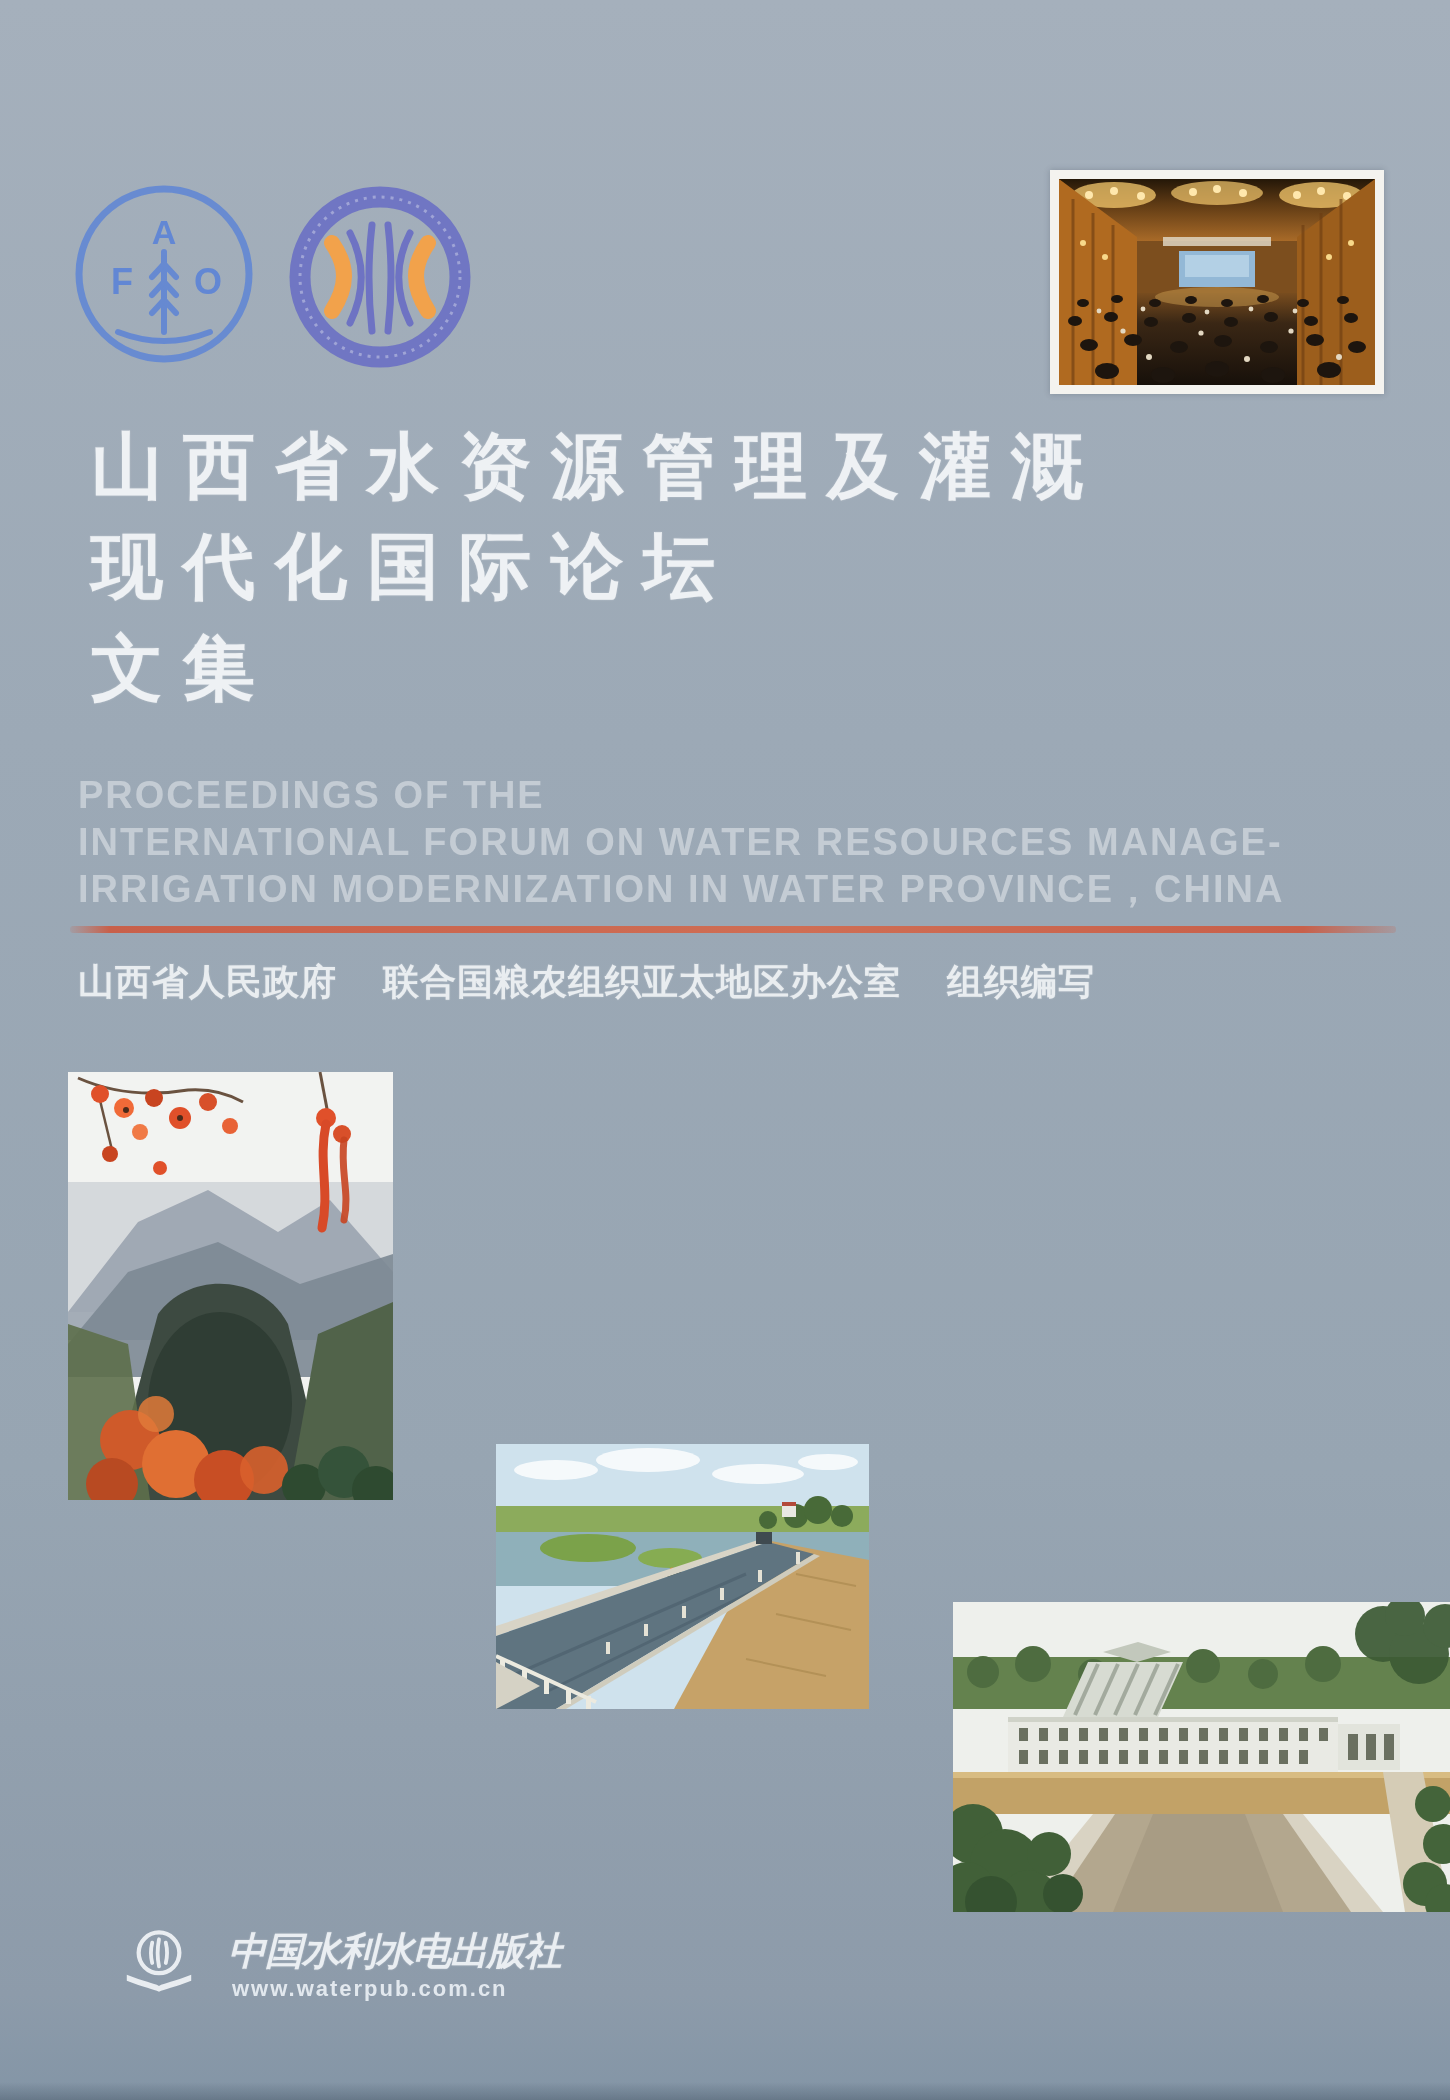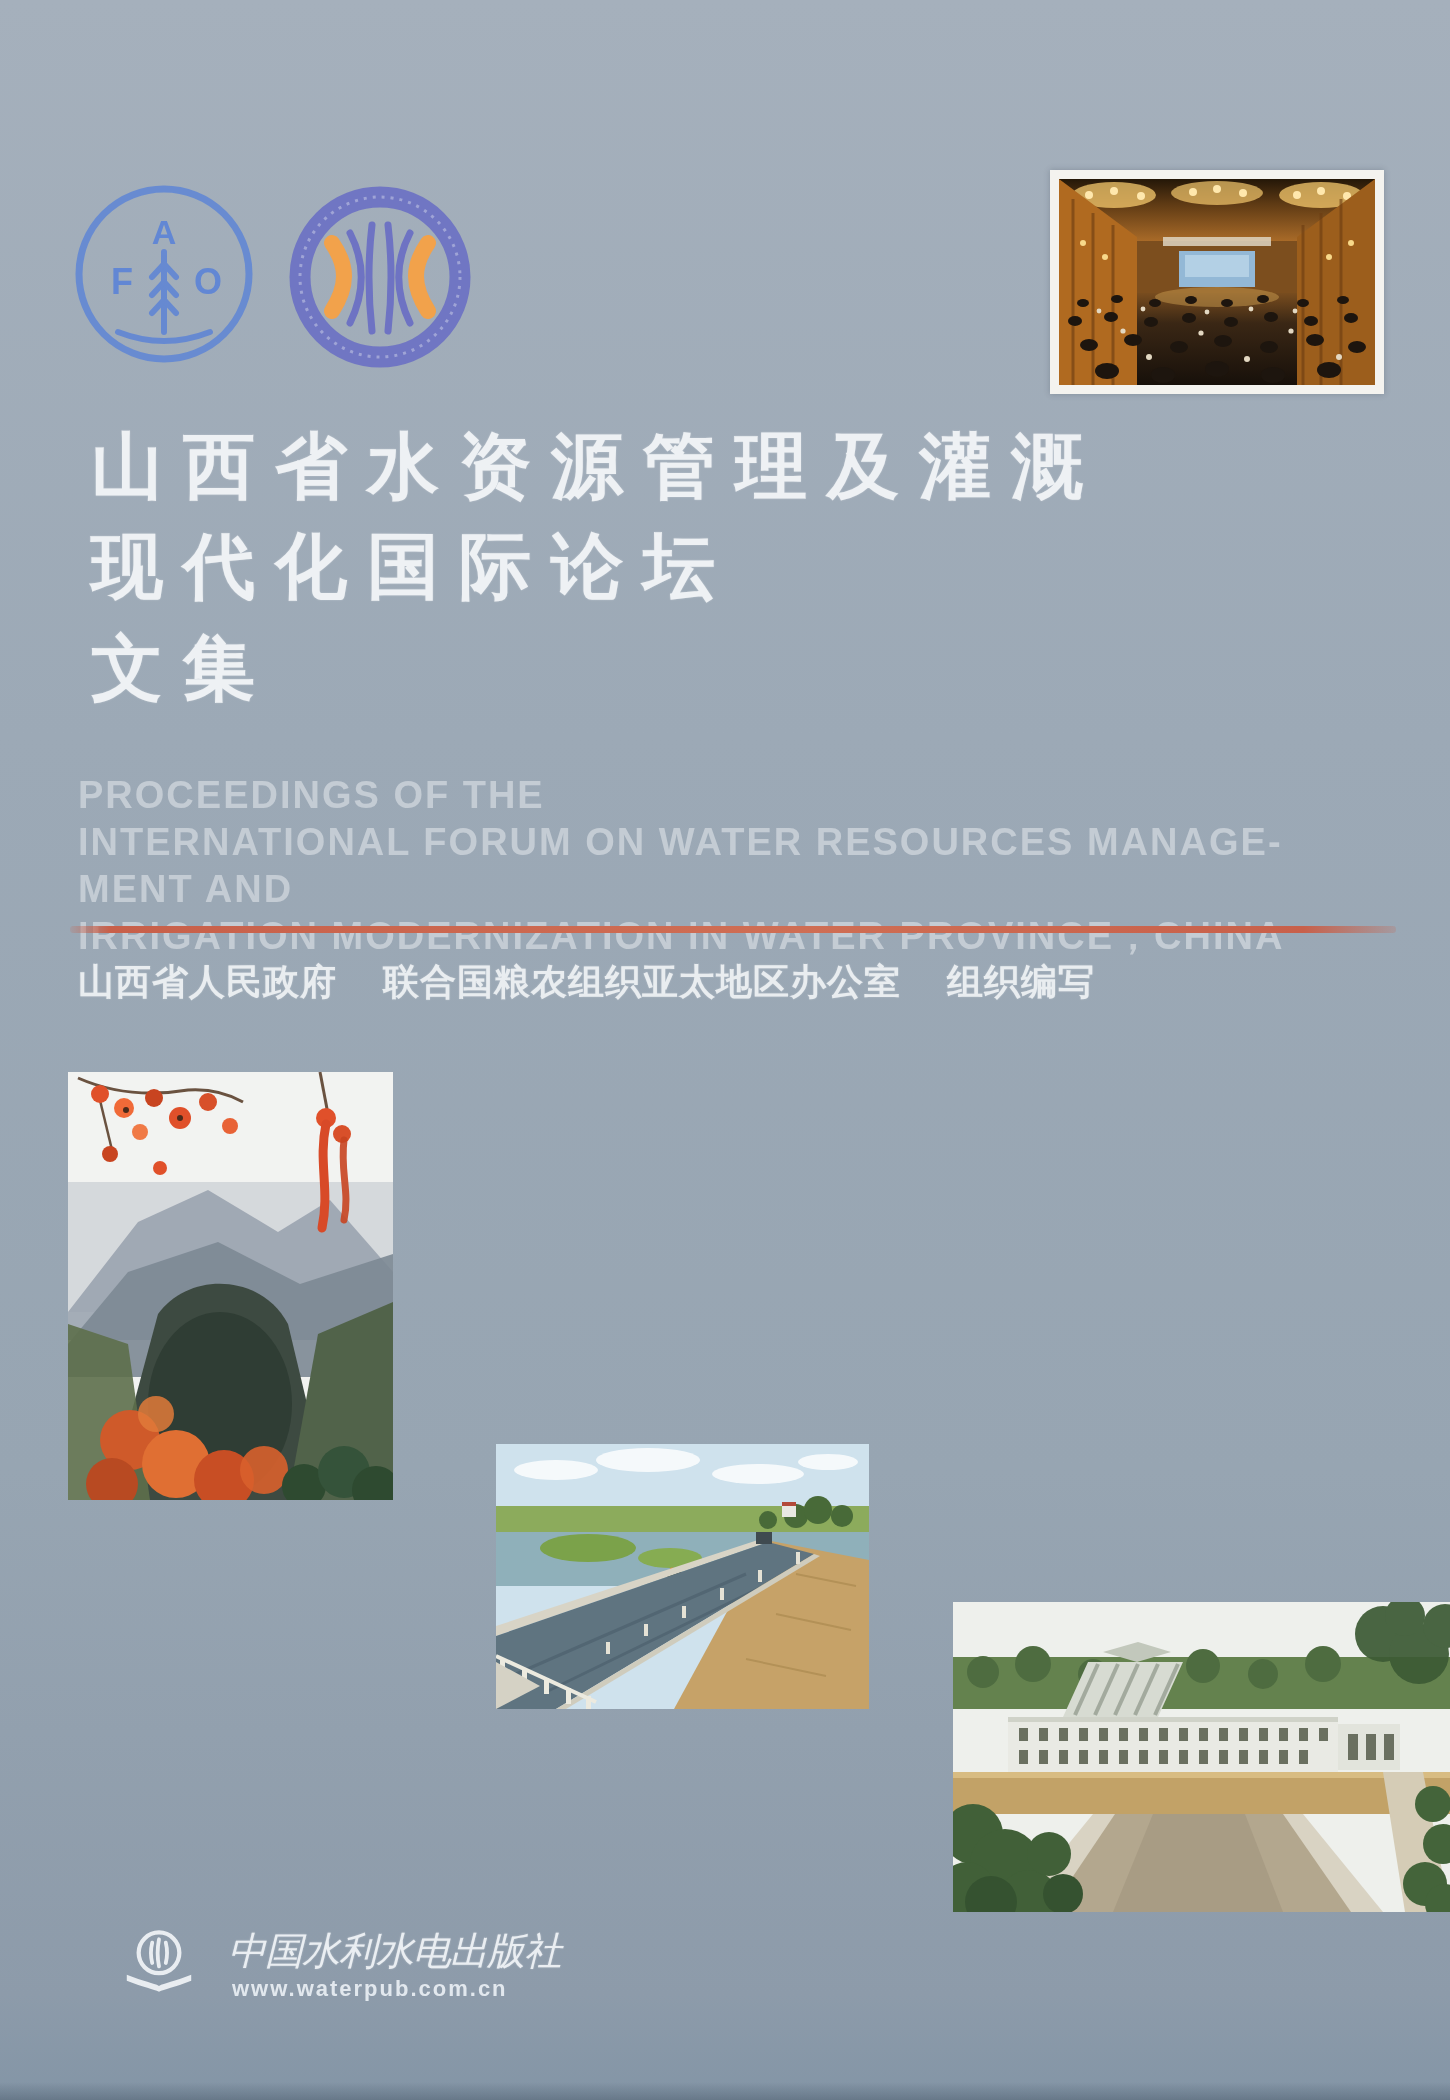--- a/index.html
+++ b/index.html
@@ -17,21 +17,21 @@
   
   .red-rule{height:7px;border-radius:3px;
     background:linear-gradient(90deg,rgba(200,96,74,.15),#c8604a 3%,#cf6e54 55%,#c8604a 93%,rgba(200,96,74,.2));}
   
   .attribution{display:flex;gap:32px;color:#e9edf0;font-size:36px;font-weight:bold;letter-spacing:1px;white-space:nowrap;
     text-shadow:0 0 2px rgba(255,255,255,.3);}
   
   .photo{display:block;}
   .photo-frame{background:#f4f3ef;padding:9px;box-shadow:0 0 6px rgba(40,50,65,.25);}
   
-  .pub-name{color:#eaeef2;font-size:38px;font-weight:normal;font-style:italic;letter-spacing:-1px;white-space:nowrap;
+  .pub-name{color:#eaeef2;font-size:38px;font-weight:bold;font-style:italic;letter-spacing:-1px;white-space:nowrap;
     text-shadow:0 0 2px rgba(255,255,255,.4);}
   .pub-url{color:#e2e8ee;font-size:22px;font-weight:bold;letter-spacing:2px;white-space:nowrap;}
   .bottom-shade{left:0;bottom:0;width:100%;height:18px;background:linear-gradient(180deg,rgba(70,85,102,0),rgba(70,85,102,.45));}
 </style>
 </head>
 <body>
 
 <div class="cover">
 
   <div class="abs" style="left:72px;top:180px;width:184px;height:188px;">
@@ -163,21 +163,20 @@
     </svg>
   </div>
 
   <div class="abs zh-title" style="left:75px;top:430px;">山西省水资源管理及灌溉</div>
   <div class="abs zh-title" style="left:75px;top:530px;">现代化国际论坛</div>
   <div class="abs zh-title" style="left:75px;top:632px;">文集</div>
 
   <div class="abs en-title" style="left:78px;top:772px;">
     <div>PROCEEDINGS OF THE</div>
     <div>INTERNATIONAL FORUM ON WATER RESOURCES MANAGE-</div>
-    <div>MENT AND</div>
     <div>IRRIGATION MODERNIZATION IN WATER PROVINCE，CHINA</div>
   </div>
 
   <div class="abs red-rule" style="left:70px;top:926px;width:1326px;"></div>
 
   <div class="abs attribution" style="left:78px;top:958px;gap:46px;">
     <span>山西省人民政府</span>
     <span>联合国粮农组织亚太地区办公室</span>
     <span>组织编写</span>
   </div>

